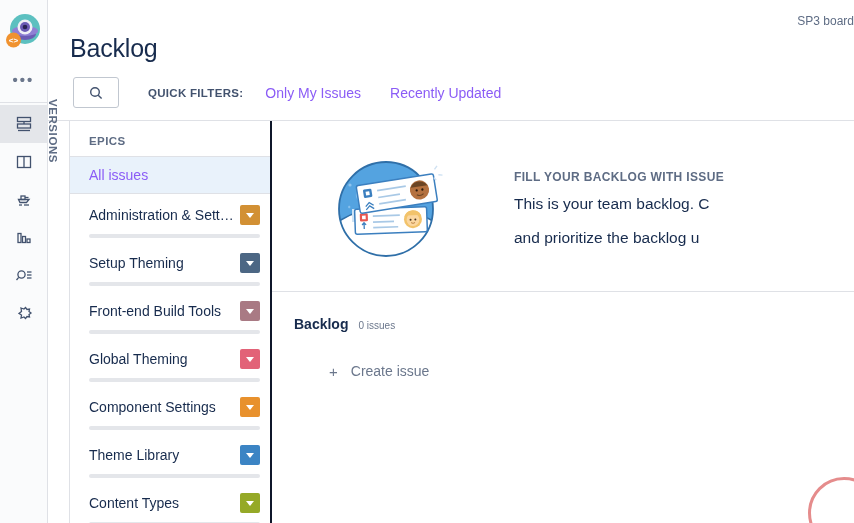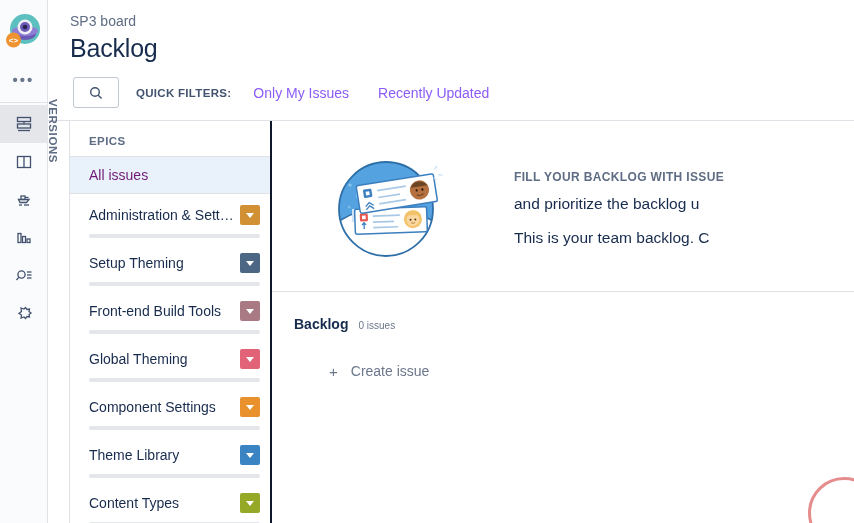--- a/index.html
+++ b/index.html
@@ -38,39 +38,39 @@
     display: flex; align-items: center; justify-content: center;
     color: #42526e;
   }
   .rail-btn.active { background: #e4e6ea; }
   .rail-btn svg { display: block; }
 
   
   .main { flex: 1 1 auto; height: 523px; position: relative; background: #fff; display: flex; flex-direction: column; min-width: 0; }
 
   .header { padding: 12px 0 0 22px; flex: 0 0 auto; }
-  .board-name { font-size: 14px; color: #5e6c84; line-height: 18px; padding-bottom: 2px; }
+  .board-name { font-size: 12px; color: #5e6c84; line-height: 18px; padding-bottom: 2px; text-align: right; }
   .page-title { font-size: 25px; color: #172b4d; font-weight: 400; line-height: 32px; letter-spacing: -0.2px; }
 
   .filterbar {
     display: flex; align-items: center;
     padding: 13px 0 12px 25px;
     gap: 0;
     flex: 0 0 auto;
   }
   .searchbox {
     width: 46px; height: 31px;
     border: 1px solid #c1c7d0; border-radius: 3px;
     background: #fff;
     display: flex; align-items: center; justify-content: center;
     color: #42526e;
   }
   .qf-label {
     font-size: 11.5px; font-weight: bold; color: #42526e;
-    letter-spacing: .3px; margin-left: 17px; white-space: nowrap;
+    letter-spacing: .3px; margin-left: 29px; white-space: nowrap;
   }
   .qf-link {
     font-size: 14px; color: #8b5cf6; margin-left: 22px; white-space: nowrap; cursor: pointer;
   }
   .qf-link.second { margin-left: 29px; }
 
   
   .body { flex: 1 1 auto; display: flex; border-top: 1px solid #dfe1e6; min-height: 0; }
 
   
@@ -106,21 +106,21 @@
     position: relative;
     padding: 0 10px 0 19px;
     cursor: pointer;
   }
   .epic-row.all {
     background: #e9f2fb;
     border-top: 1px solid #dfe1e6;
     border-bottom: 1px solid #dfe1e6;
     height: 38px; display: flex; align-items: center;
   }
-  .epic-row.all .epic-name { font-size: 14px; color: #701a75; }
+  .epic-row.all .epic-name { font-size: 14px; color: #8b5cf6; }
   .epic-item { height: 48px; padding-top: 11px; }
   .epic-top { display: flex; align-items: center; justify-content: space-between; }
   .epic-name {
     font-size: 14px; color: #172b4d;
     white-space: nowrap; overflow: hidden; text-overflow: ellipsis;
     padding-right: 6px;
   }
   .epic-swatch {
     width: 20px; height: 20px; flex: 0 0 20px;
     border-radius: 2px;
@@ -416,22 +416,22 @@
                   <circle cx="89.1" cy="45" r="1.15" fill="#2c1a0c"></circle>
                   <circle cx="94.9" cy="45" r="1.15" fill="#2c1a0c"></circle>
                   <path d="M88.6 49.3 q3.4 2.6 6.8 0" stroke="#6b4524" stroke-width="1.1" fill="none"></path>
                 </g>
                 <path d="M110 27 l3 -3 M113 33 l4 1 M108 35 l2 3" stroke="#cfe1f2" stroke-width="1.4"></path>
               </g>
             </svg>
           </div>
           <div class="promo-text">
             <div class="promo-title">FILL YOUR BACKLOG WITH ISSUE</div>
+            <div class="promo-body">This is your team backlog. C</div>
             <div class="promo-body">and prioritize the backlog u</div>
-            <div class="promo-body">This is your team backlog. C</div>
           </div>
         </div>
 
         <div class="content-div"></div>
 
         <div class="backlog-sec">
           <div class="backlog-head">
             <span class="backlog-title">Backlog</span>
             <span class="backlog-count">0 issues</span>
           </div>

